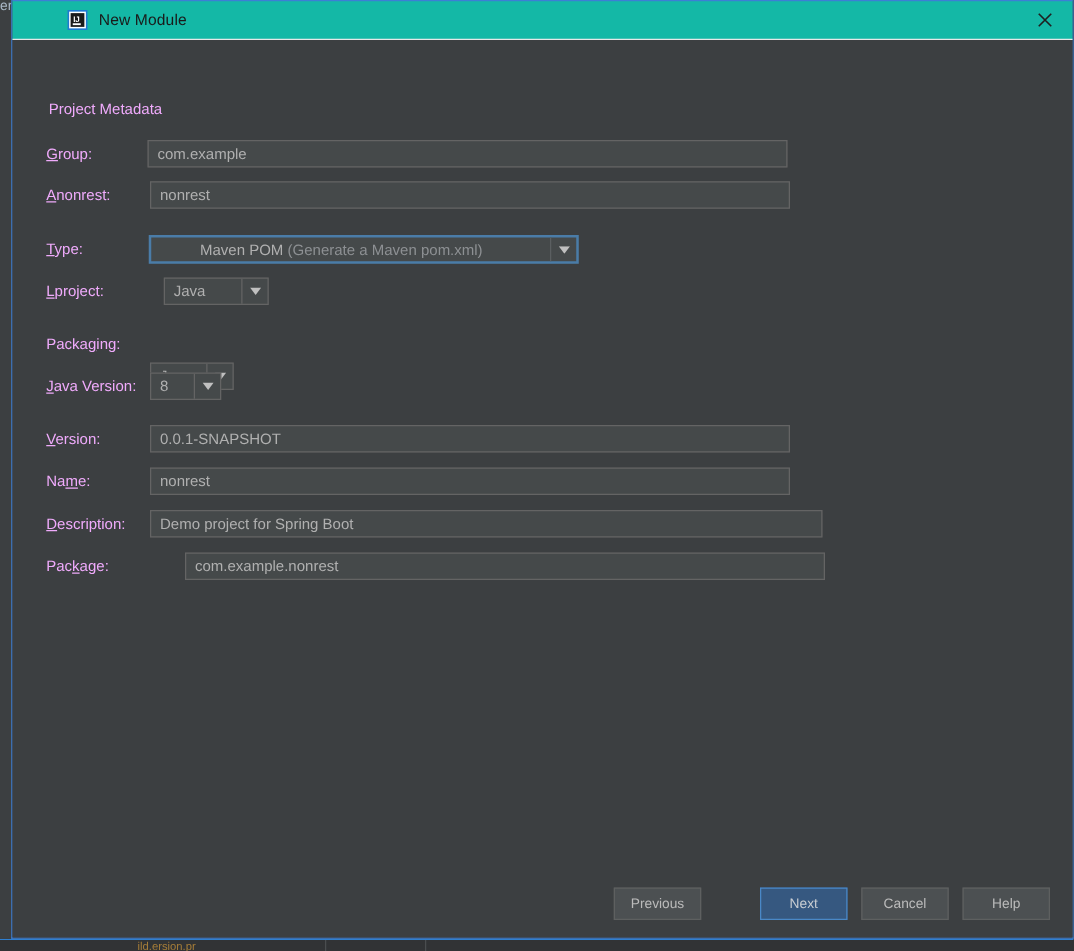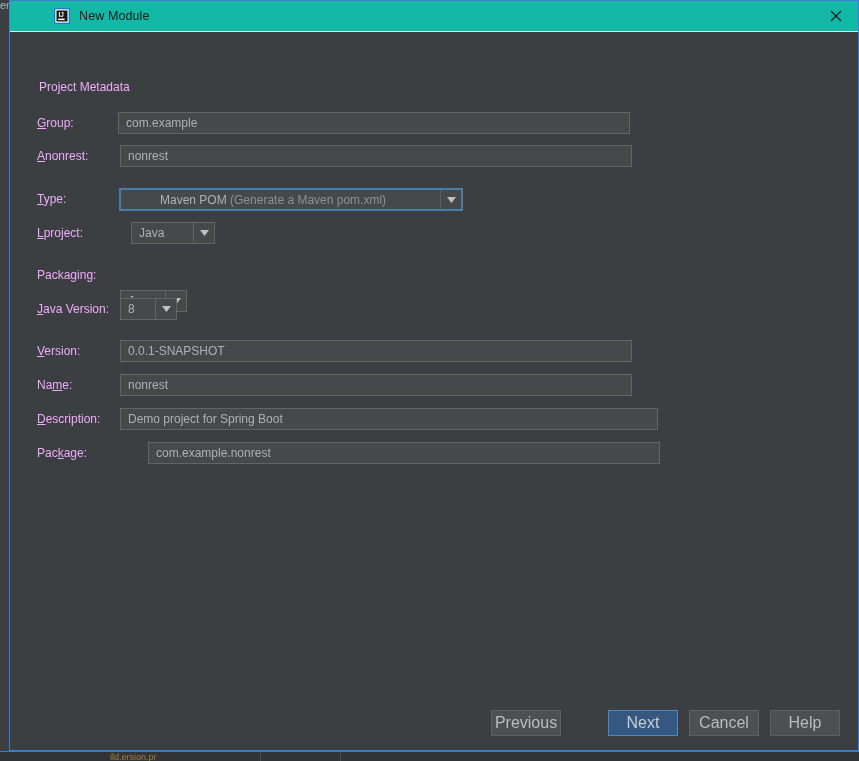--- a/index.html
+++ b/index.html
@@ -216,21 +216,21 @@
     gap: 11px;
   }
   .btn {
     width: 70px;
     height: 26px;
     box-sizing: border-box;
     background: #4c5052;
     border: 1px solid #5e6060;
     color: #bbbbbb;
     font-family: "Liberation Sans", sans-serif;
-    font-size: 16px;
+    font-size: 11px;
     cursor: pointer;
     padding: 0;
   }
   .btn.primary {
     background: #365880;
     border: 1px solid #4a88c7;
     color: #c8cdd2;
     margin-left: 36px;
   }
 </style>

